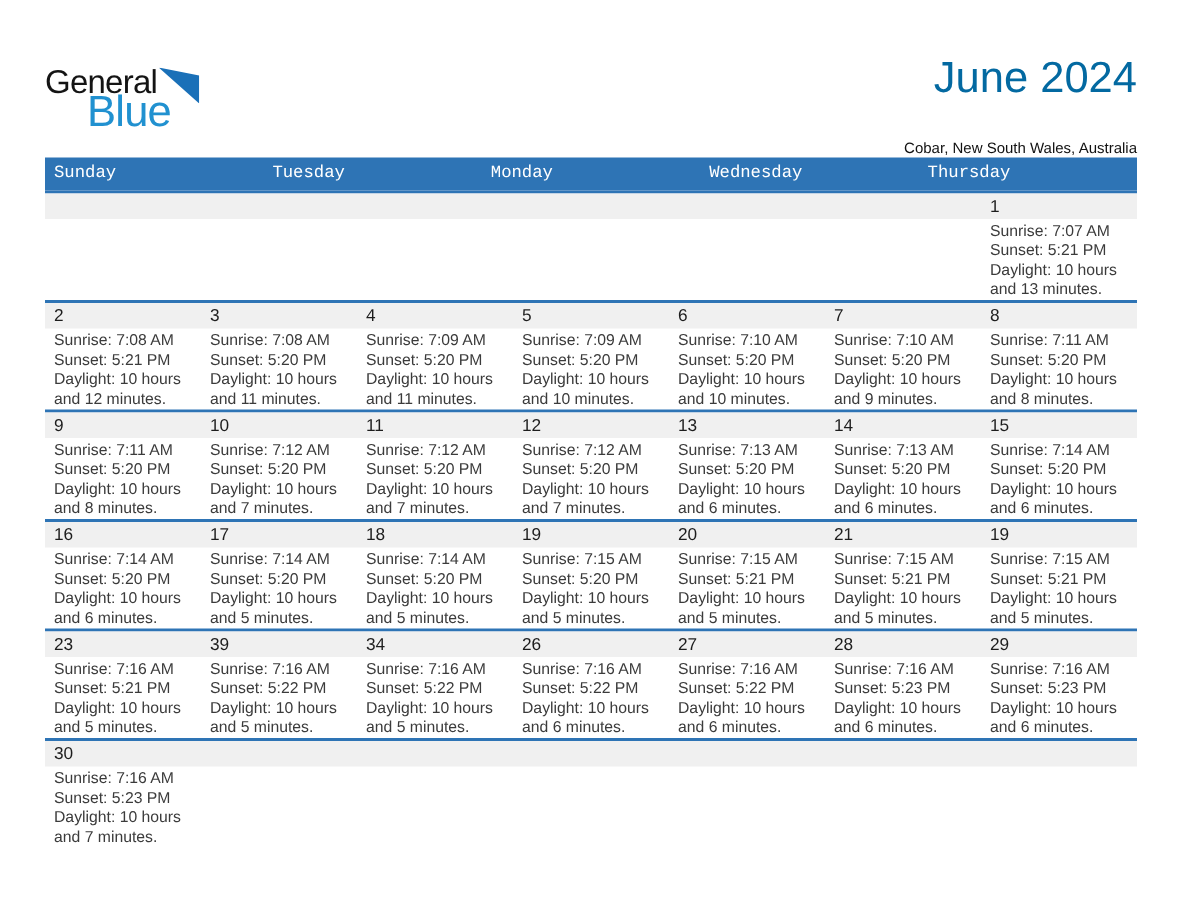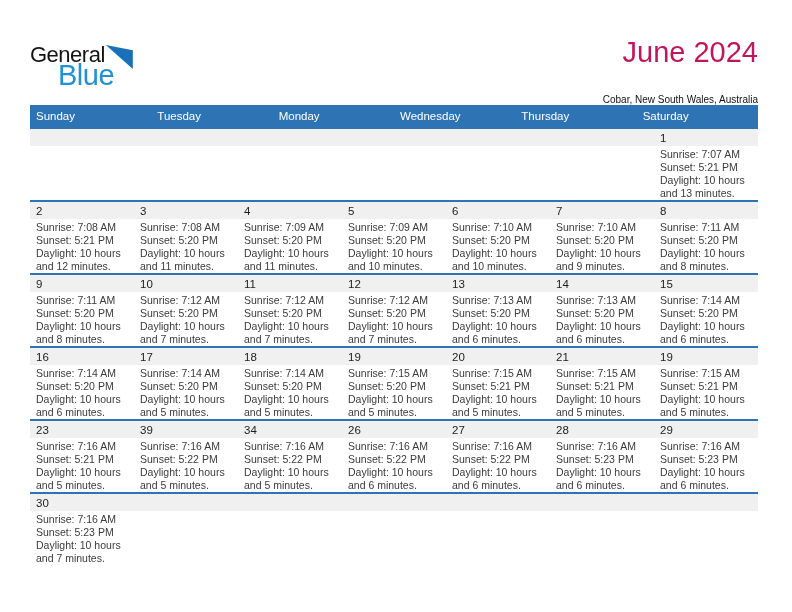--- a/index.html
+++ b/index.html
@@ -22,27 +22,27 @@
   .logo{position:absolute;left:30px;top:44px;width:150px;line-height:1;}
   .logo-row1{display:flex;align-items:flex-start;}
   .logo-general{font-size:22px;color:#141414;letter-spacing:-0.5px;}
   .logo-triangle{width:27px;height:24px;margin-top:1px;margin-left:1px;
     background:var(--triangle-blue);
     clip-path:polygon(0 0,100% 22%,100% 100%);}
   .logo-blue{display:block;font-size:29px;color:var(--logo-blue);
     margin-left:28px;margin-top:-8px;letter-spacing:-0.5px;}
 
   .titles{position:absolute;right:34px;top:36px;text-align:right;}
-  .month-title{font-size:29px;font-weight:400;color:#be185d;line-height:1.15;}
+  .month-title{font-size:29px;font-weight:400;color:#0369a1;line-height:1.15;}
   .location-subtitle{font-size:10px;font-weight:400;color:#111;margin-top:25px;}
 
   
   .calendar{position:absolute;left:30px;top:105px;width:728px;}
-  .weekday-row{display:grid;grid-template-columns:repeat(6,1fr);
-    background:var(--header-blue);height:22px;}
+  .weekday-row{display:grid;grid-template-columns:repeat(5,1fr);
+    background:var(--header-blue);height:22px;font-family:Liberation Mono, monospace;}
   .weekday-cell{color:#fff;font-size:11.5px;line-height:22px;padding-left:6px;}
 
   .week-row{display:grid;grid-template-columns:repeat(7,1fr);
     border-top:2px solid var(--header-blue);}
   .day-cell{min-height:71px;}
   .day-num{background:var(--strip-gray);height:17px;line-height:18px;
     font-size:11.5px;color:#1d1d1d;padding-left:6px;}
   .day-details{padding:2px 4px 0 6px;}
   .detail-line{font-size:10.5px;line-height:13px;color:var(--text-dark);}
 </style>

